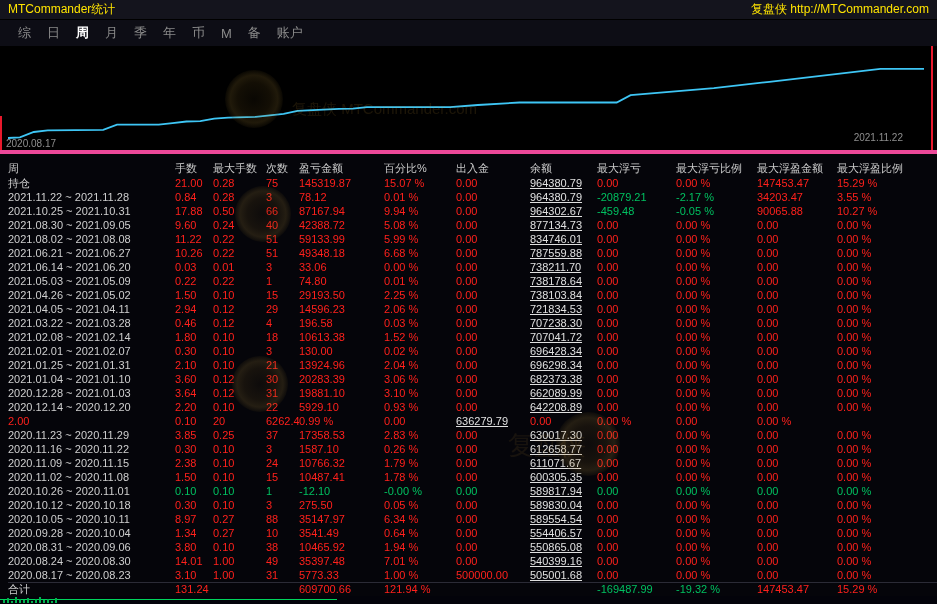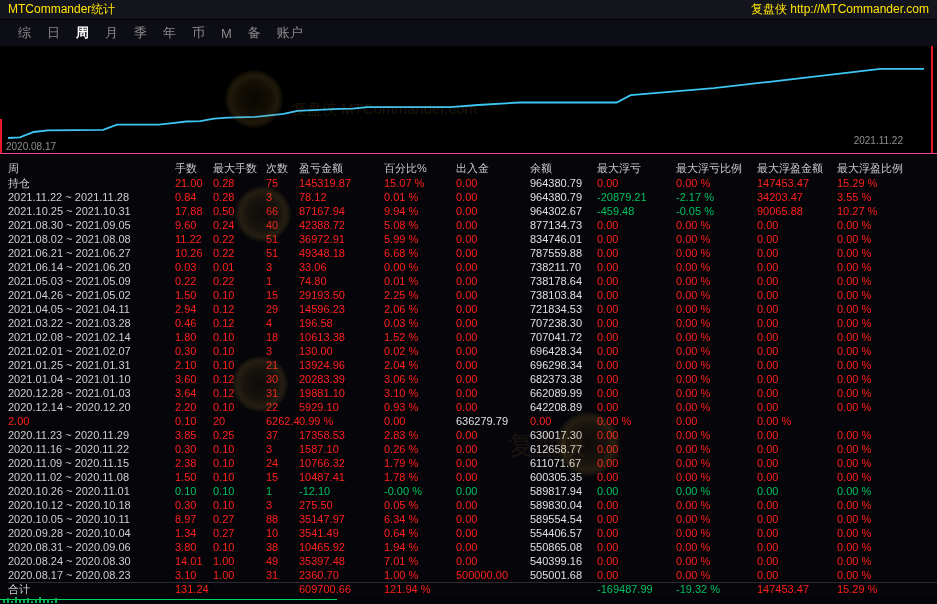--- a/index.html
+++ b/index.html
@@ -11,40 +11,40 @@
   .titlebar{height:20px;background:#14141d;border-bottom:1px solid #000;
     display:flex;justify-content:space-between;align-items:center;padding:4px 8px;}
   .titlebar .t{color:#ffe400;font-size:12px;white-space:nowrap;}
 
   
   .menubar{height:26px;background:#0d0d15;display:flex;align-items:center;padding-left:10px;}
   .menu-item{color:#8a8a8a;font-size:13px;padding:2px 8px;cursor:default;white-space:nowrap;}
   .menu-item.active{color:#ffffff;font-weight:bold;}
 
   
-  .chart-area{position:relative;height:108px;background:#000;border-bottom:1px solid #ec4899;}
+  .chart-area{position:relative;height:108px;background:#000;border-bottom:4px solid #ec4899;}
   .chart-area svg{display:block;}
   .axis-label{position:absolute;color:#8f8f8f;font-size:10px;white-space:nowrap;}
   .axis-label.left{left:6px;bottom:1px;}
   .axis-label.right{right:34px;bottom:7px;}
   .red-marker{position:absolute;width:2px;background:#e8192c;}
   .red-marker.right{right:4px;top:0;bottom:0;}
   .red-marker.left{left:0;bottom:0;height:34px;}
 
   
   .table{margin-top:6px;padding-left:8px;position:relative;}
   .row{display:grid;
     grid-template-columns:167px 38px 53px 33px 85px 72px 74px 67px 79px 81px 80px auto;
     height:14px;line-height:14px;font-size:11px;white-space:nowrap;}
   .header-row{height:16px;line-height:16px;}
   .total-row{border-top:1px solid #2b2b36;line-height:13px;}
   .cell{overflow:hidden;}
   .c-head{color:#c9c9c9;}
   .c-label{color:#cfcfcf;}
-  .c-white{color:#e0e0e0;}
+  .c-white{color:#e0e0e0;text-decoration:underline;}
   .c-pos{color:#ff211c;}
   .c-neg{color:#00c060;}
 
   
   .bottom-strip{position:relative;height:8px;background:#03030a;overflow:hidden;}
   .baseline{position:absolute;left:0;top:3px;height:1px;width:337px;background:#00d55c;}
   .mini-bar{position:absolute;bottom:1px;width:2px;background:#00b34e;display:block;}
 
   
   .wm-overlay{position:absolute;inset:0;pointer-events:none;z-index:30;}
@@ -155,21 +155,21 @@
         <span class="cell c-pos">0.00</span>
         <span class="cell c-pos">0.00 %</span>
         <span class="cell c-pos">0.00</span>
         <span class="cell c-pos">0.00 %</span>
       </div>
       <div class="row data-row">
         <span class="cell c-label">2021.08.02 ~ 2021.08.08</span>
         <span class="cell c-pos">11.22</span>
         <span class="cell c-pos">0.22</span>
         <span class="cell c-pos">51</span>
-        <span class="cell c-pos">36972.91</span>
+        <span class="cell c-pos">59133.99</span>
         <span class="cell c-pos">5.99 %</span>
         <span class="cell c-pos">0.00</span>
         <span class="cell c-white">834746.01</span>
         <span class="cell c-pos">0.00</span>
         <span class="cell c-pos">0.00 %</span>
         <span class="cell c-pos">0.00</span>
         <span class="cell c-pos">0.00 %</span>
       </div>
       <div class="row data-row">
         <span class="cell c-label">2021.06.21 ~ 2021.06.27</span>
@@ -490,21 +490,21 @@
         <span class="cell c-pos">0.00</span>
         <span class="cell c-pos">0.00 %</span>
         <span class="cell c-pos">0.00</span>
         <span class="cell c-pos">0.00 %</span>
       </div>
       <div class="row data-row">
         <span class="cell c-label">2020.08.17 ~ 2020.08.23</span>
         <span class="cell c-pos">3.10</span>
         <span class="cell c-pos">1.00</span>
         <span class="cell c-pos">31</span>
-        <span class="cell c-pos">2360.70</span>
+        <span class="cell c-pos">5773.33</span>
         <span class="cell c-pos">1.00 %</span>
         <span class="cell c-pos">500000.00</span>
         <span class="cell c-white">505001.68</span>
         <span class="cell c-pos">0.00</span>
         <span class="cell c-pos">0.00 %</span>
         <span class="cell c-pos">0.00</span>
         <span class="cell c-pos">0.00 %</span>
       </div>
       <div class="row total-row">
         <span class="cell c-label">合计</span>

